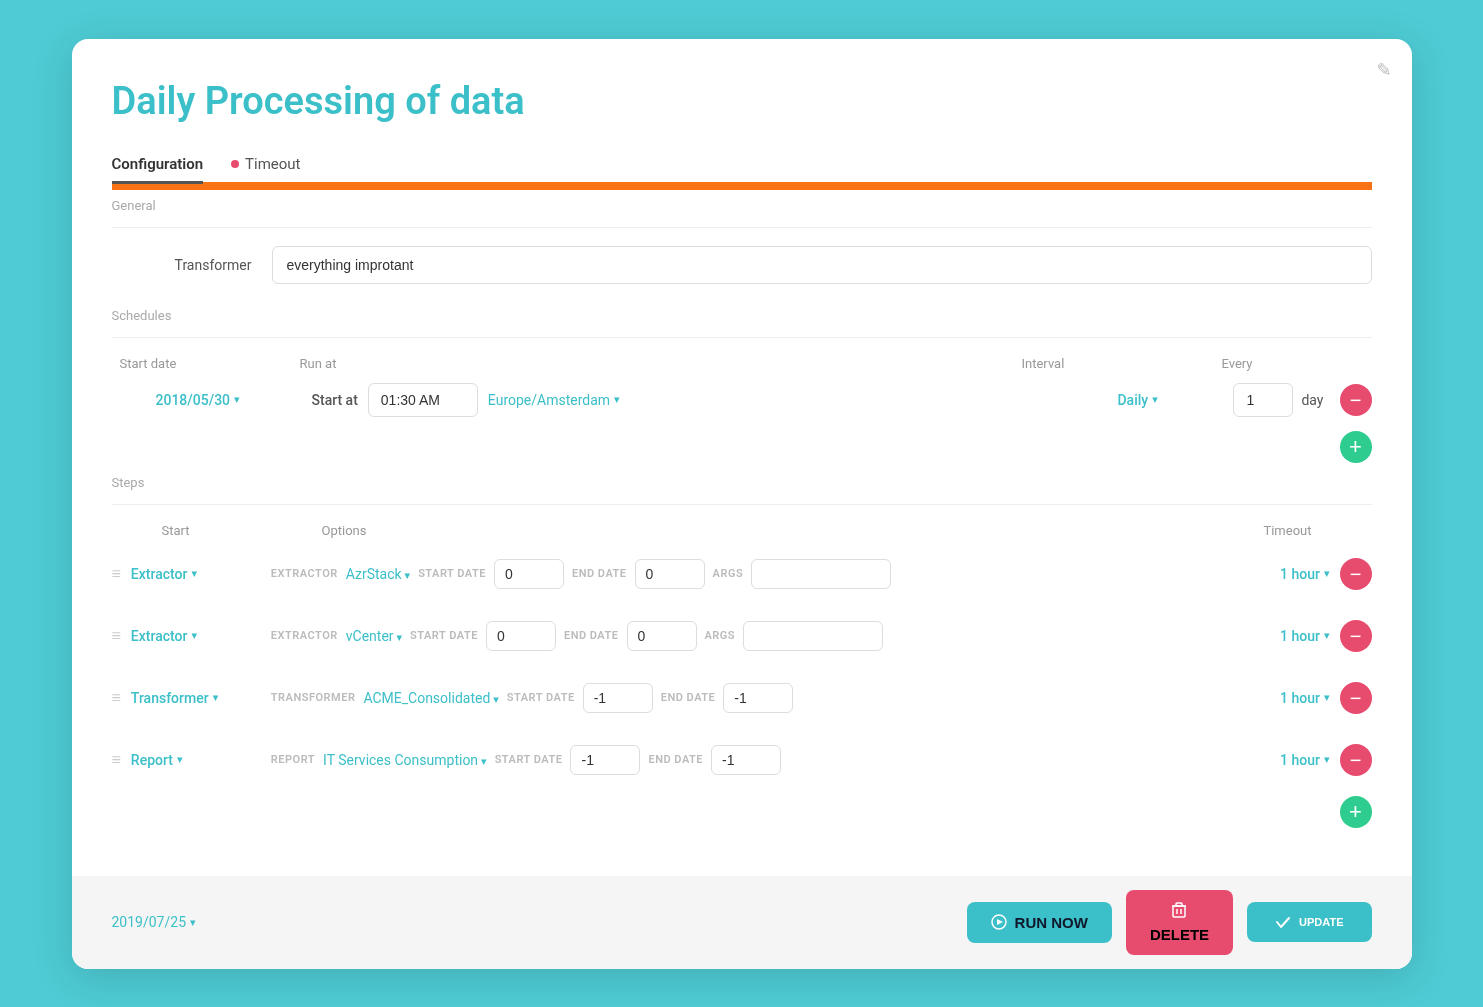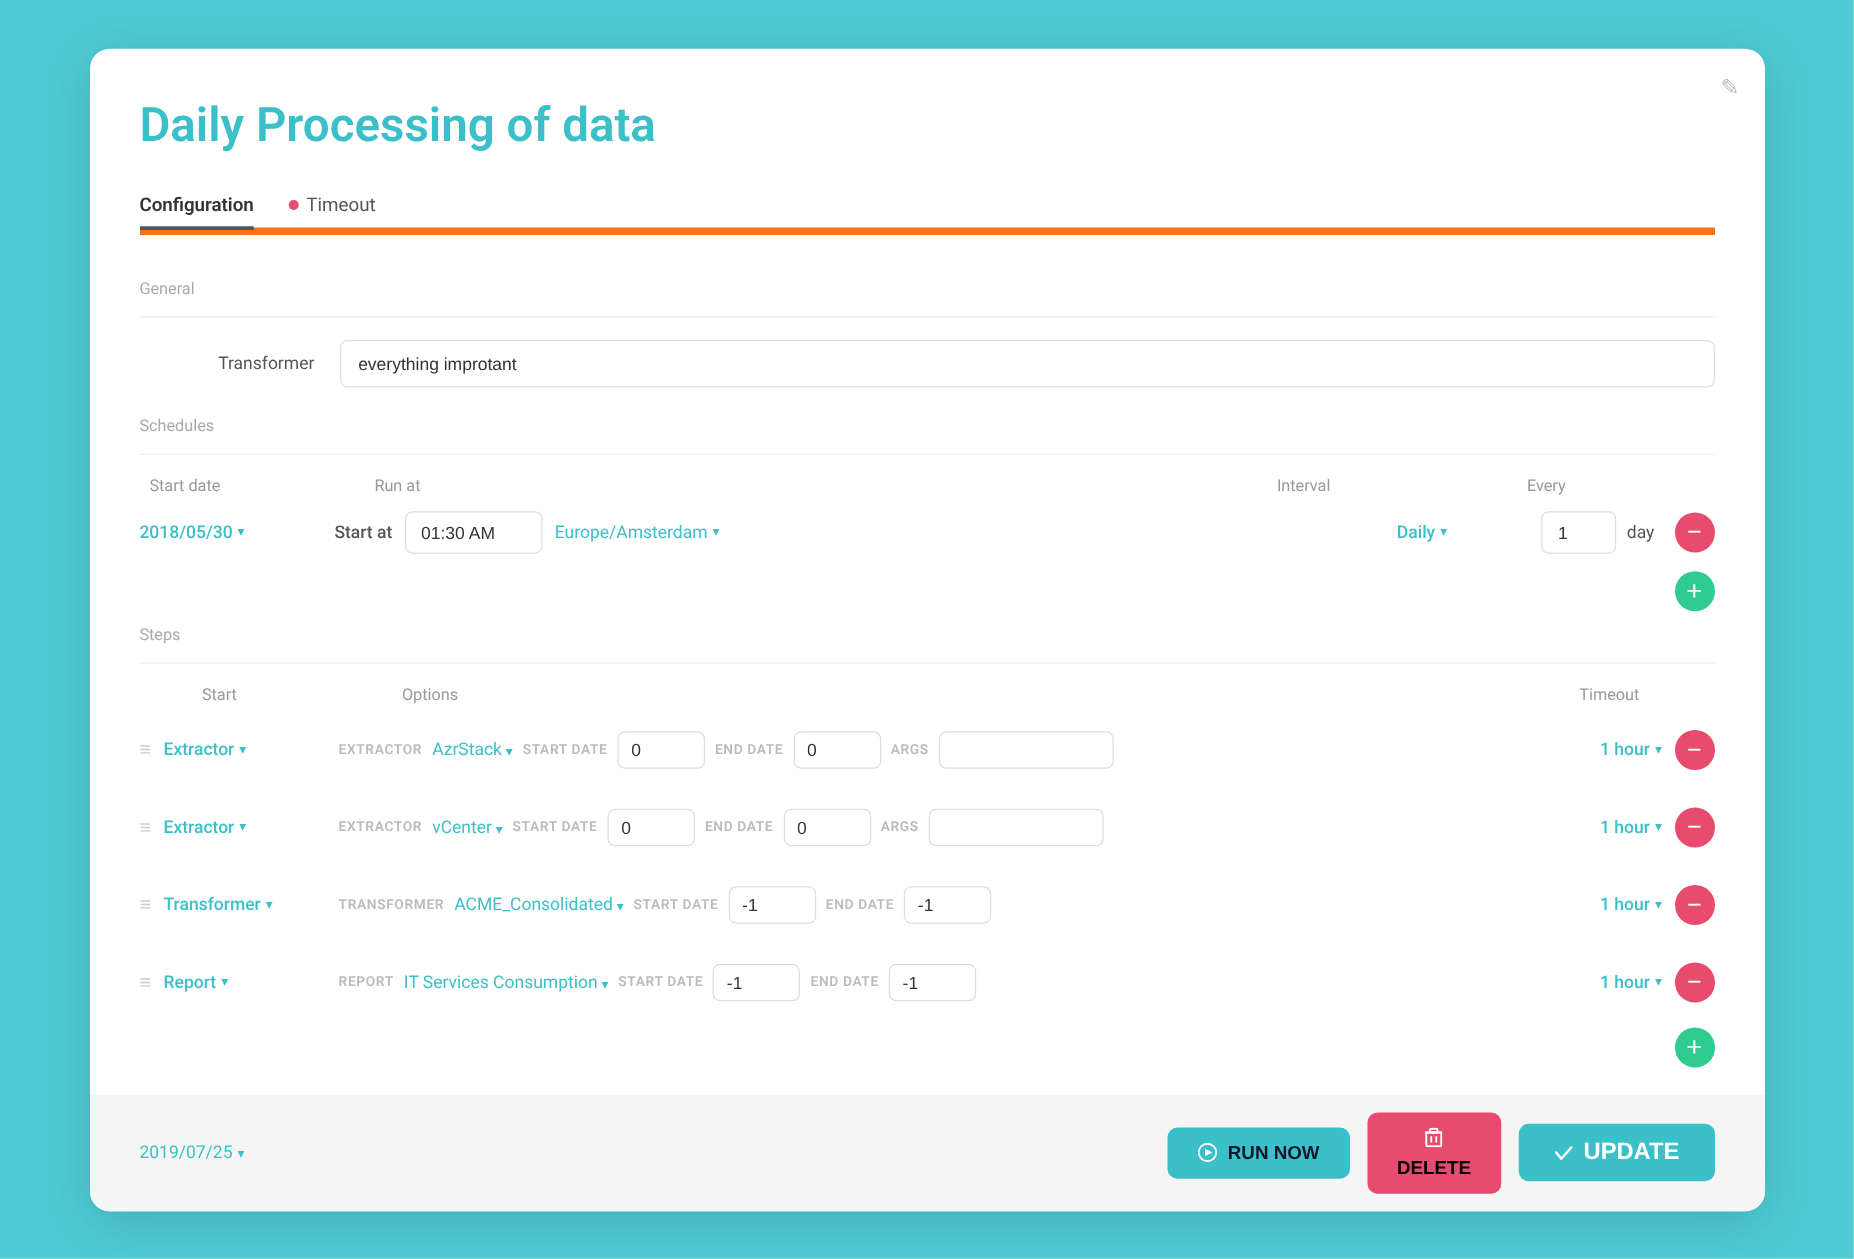--- a/index.html
+++ b/index.html
@@ -31,22 +31,22 @@
     }
     .page-title {
       color: #3bbfc8;
       font-size: 38px;
       font-weight: 600;
       margin-bottom: 24px;
     }
     .tabs {
       display: flex;
       gap: 0;
-      border-bottom: 6px solid #f97316;
-      margin-bottom: 36px;
+      border-bottom: 8px solid #f97316;
+      margin-bottom: 8px;
     }
     .tab {
       padding: 8px 0;
       margin-right: 28px;
       font-size: 15px;
       cursor: pointer;
       color: #555;
       display: flex;
       align-items: center;
       gap: 6px;
@@ -113,20 +113,21 @@
     }
     .date-dropdown {
       color: #3bbfc8;
       font-size: 14px;
       font-weight: 500;
       cursor: pointer;
       display: flex;
       align-items: center;
       gap: 4px;
       min-width: 140px;
+      margin-left: 44px;
     }
     .run-at-group {
       display: flex;
       align-items: center;
       gap: 10px;
       flex: 1;
     }
     .run-at-label {
       font-size: 14px;
       color: #555;
@@ -341,21 +342,21 @@
       align-items: center;
       gap: 8px;
       flex-direction: column;
     }
     .btn-update {
       background: #3bbfc8;
       color: #fff;
       border: none;
       border-radius: 8px;
       padding: 12px 28px;
-      font-size: 19px;
+      font-size: 11px;
       font-weight: 600;
       cursor: pointer;
       display: flex;
       align-items: center;
       gap: 8px;
     }
     .chevron { font-size: 11px; }
   </style>
 </head>
 <body>

